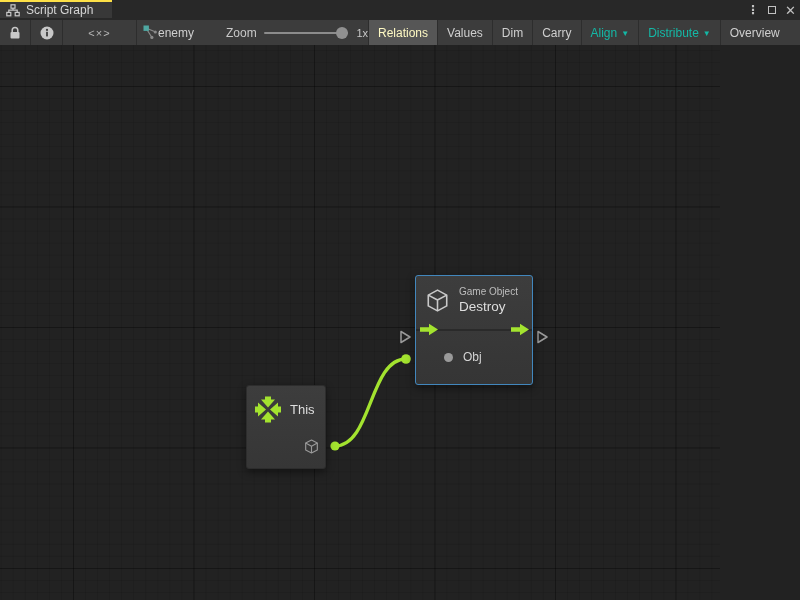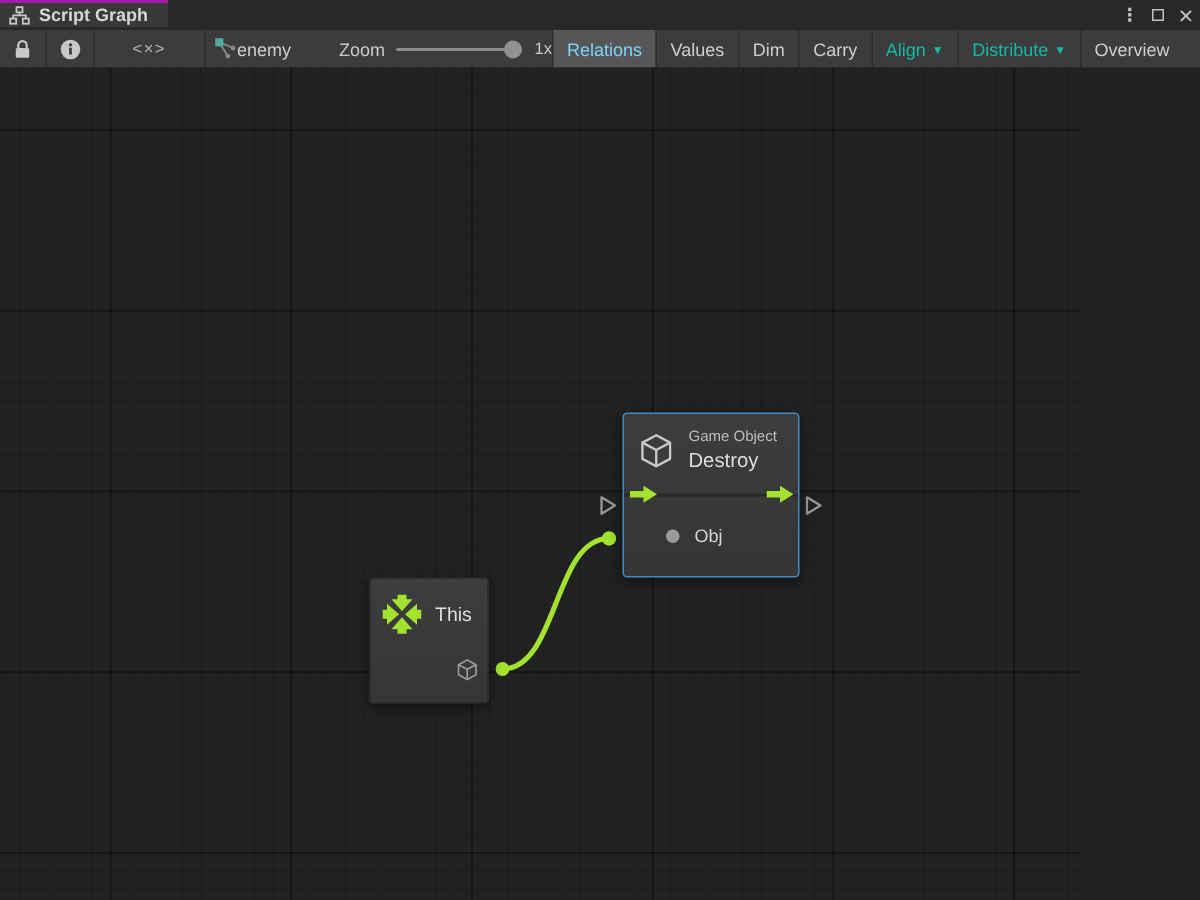--- a/index.html
+++ b/index.html
@@ -5,21 +5,21 @@
   html,body{margin:0;padding:0;background:#111;}
   .window{
     position:relative;width:800px;height:600px;overflow:hidden;
     font-family:"Liberation Sans","DejaVu Sans",sans-serif;
     background:#222;user-select:none;
   }
   
   .titlebar{position:absolute;top:0;left:0;width:800px;height:20px;background:#282828;}
   .tab{
     position:absolute;left:0;top:0;height:18px;width:112px;background:#383838;
-    border-top:2px solid #a21caf;display:flex;align-items:center;gap:6px;padding-left:6px;box-sizing:border-box;font-weight:bold;
+    border-top:2px solid #fde047;display:flex;align-items:center;gap:6px;padding-left:6px;box-sizing:border-box;
   }
   .tab-label{font-size:12px;color:#d6d6d6;white-space:nowrap;}
   .titlebar-icons{position:absolute;right:4px;top:0;height:20px;display:flex;align-items:center;gap:9px;}
   .tb-ic{color:#c2c2c2;font-size:12px;line-height:1;cursor:default;}
   .maxbox{width:8px;height:8px;border:1.5px solid #c2c2c2;display:inline-block;box-sizing:border-box;}
   
   .toolbar{
     position:absolute;top:20px;left:0;width:800px;height:25px;background:#3c3c3c;
     display:flex;align-items:stretch;color:#cfcfcf;font-size:12px;
   }
@@ -28,21 +28,21 @@
   .seg-info{width:32px;}
   .seg-code{width:74px;color:#b5b5b5;font-size:11px;letter-spacing:1px;}
   .seg-graph{width:85px;justify-content:flex-start;padding-left:6px;gap:0;border-right:none;}
   .seg-zoom{width:146px;border-right:none;justify-content:flex-start;padding-left:4px;}
   .zoom-label{color:#c9c9c9;}
   .slider{position:relative;width:86px;height:12px;margin:0 8px 0 7px;}
   .slider-track{position:absolute;left:0;right:0;top:5px;height:2px;background:#8c8c8c;border-radius:1px;}
   .slider-thumb{position:absolute;right:0;top:0;width:12px;height:12px;border-radius:50%;background:#919191;}
   .zoom-value{color:#c9c9c9;font-size:11px;}
   .tbtn{display:flex;align-items:center;justify-content:center;padding:0 9px;border-left:1px solid #2d2d2d;box-sizing:border-box;white-space:nowrap;cursor:default;gap:4px;}
-  .tbtn.active{background:#565656;color:#7dd3fc;}
+  .tbtn.active{background:#565656;color:#fef9c3;}
   .tbtn.disabled{color:#14b8a6;}
   .dd-arrow{font-size:8px;line-height:1;position:relative;top:1px;}
   
   .canvas{
     position:absolute;top:45px;left:0;width:720px;height:555px;
     background-color:#222;
     background-image:
       linear-gradient(to right, rgba(0,0,0,0.30) 1px, transparent 1px),
       linear-gradient(to bottom, rgba(0,0,0,0.30) 1px, transparent 1px),
       linear-gradient(to right, rgba(0,0,0,0.10) 1px, transparent 1px),

